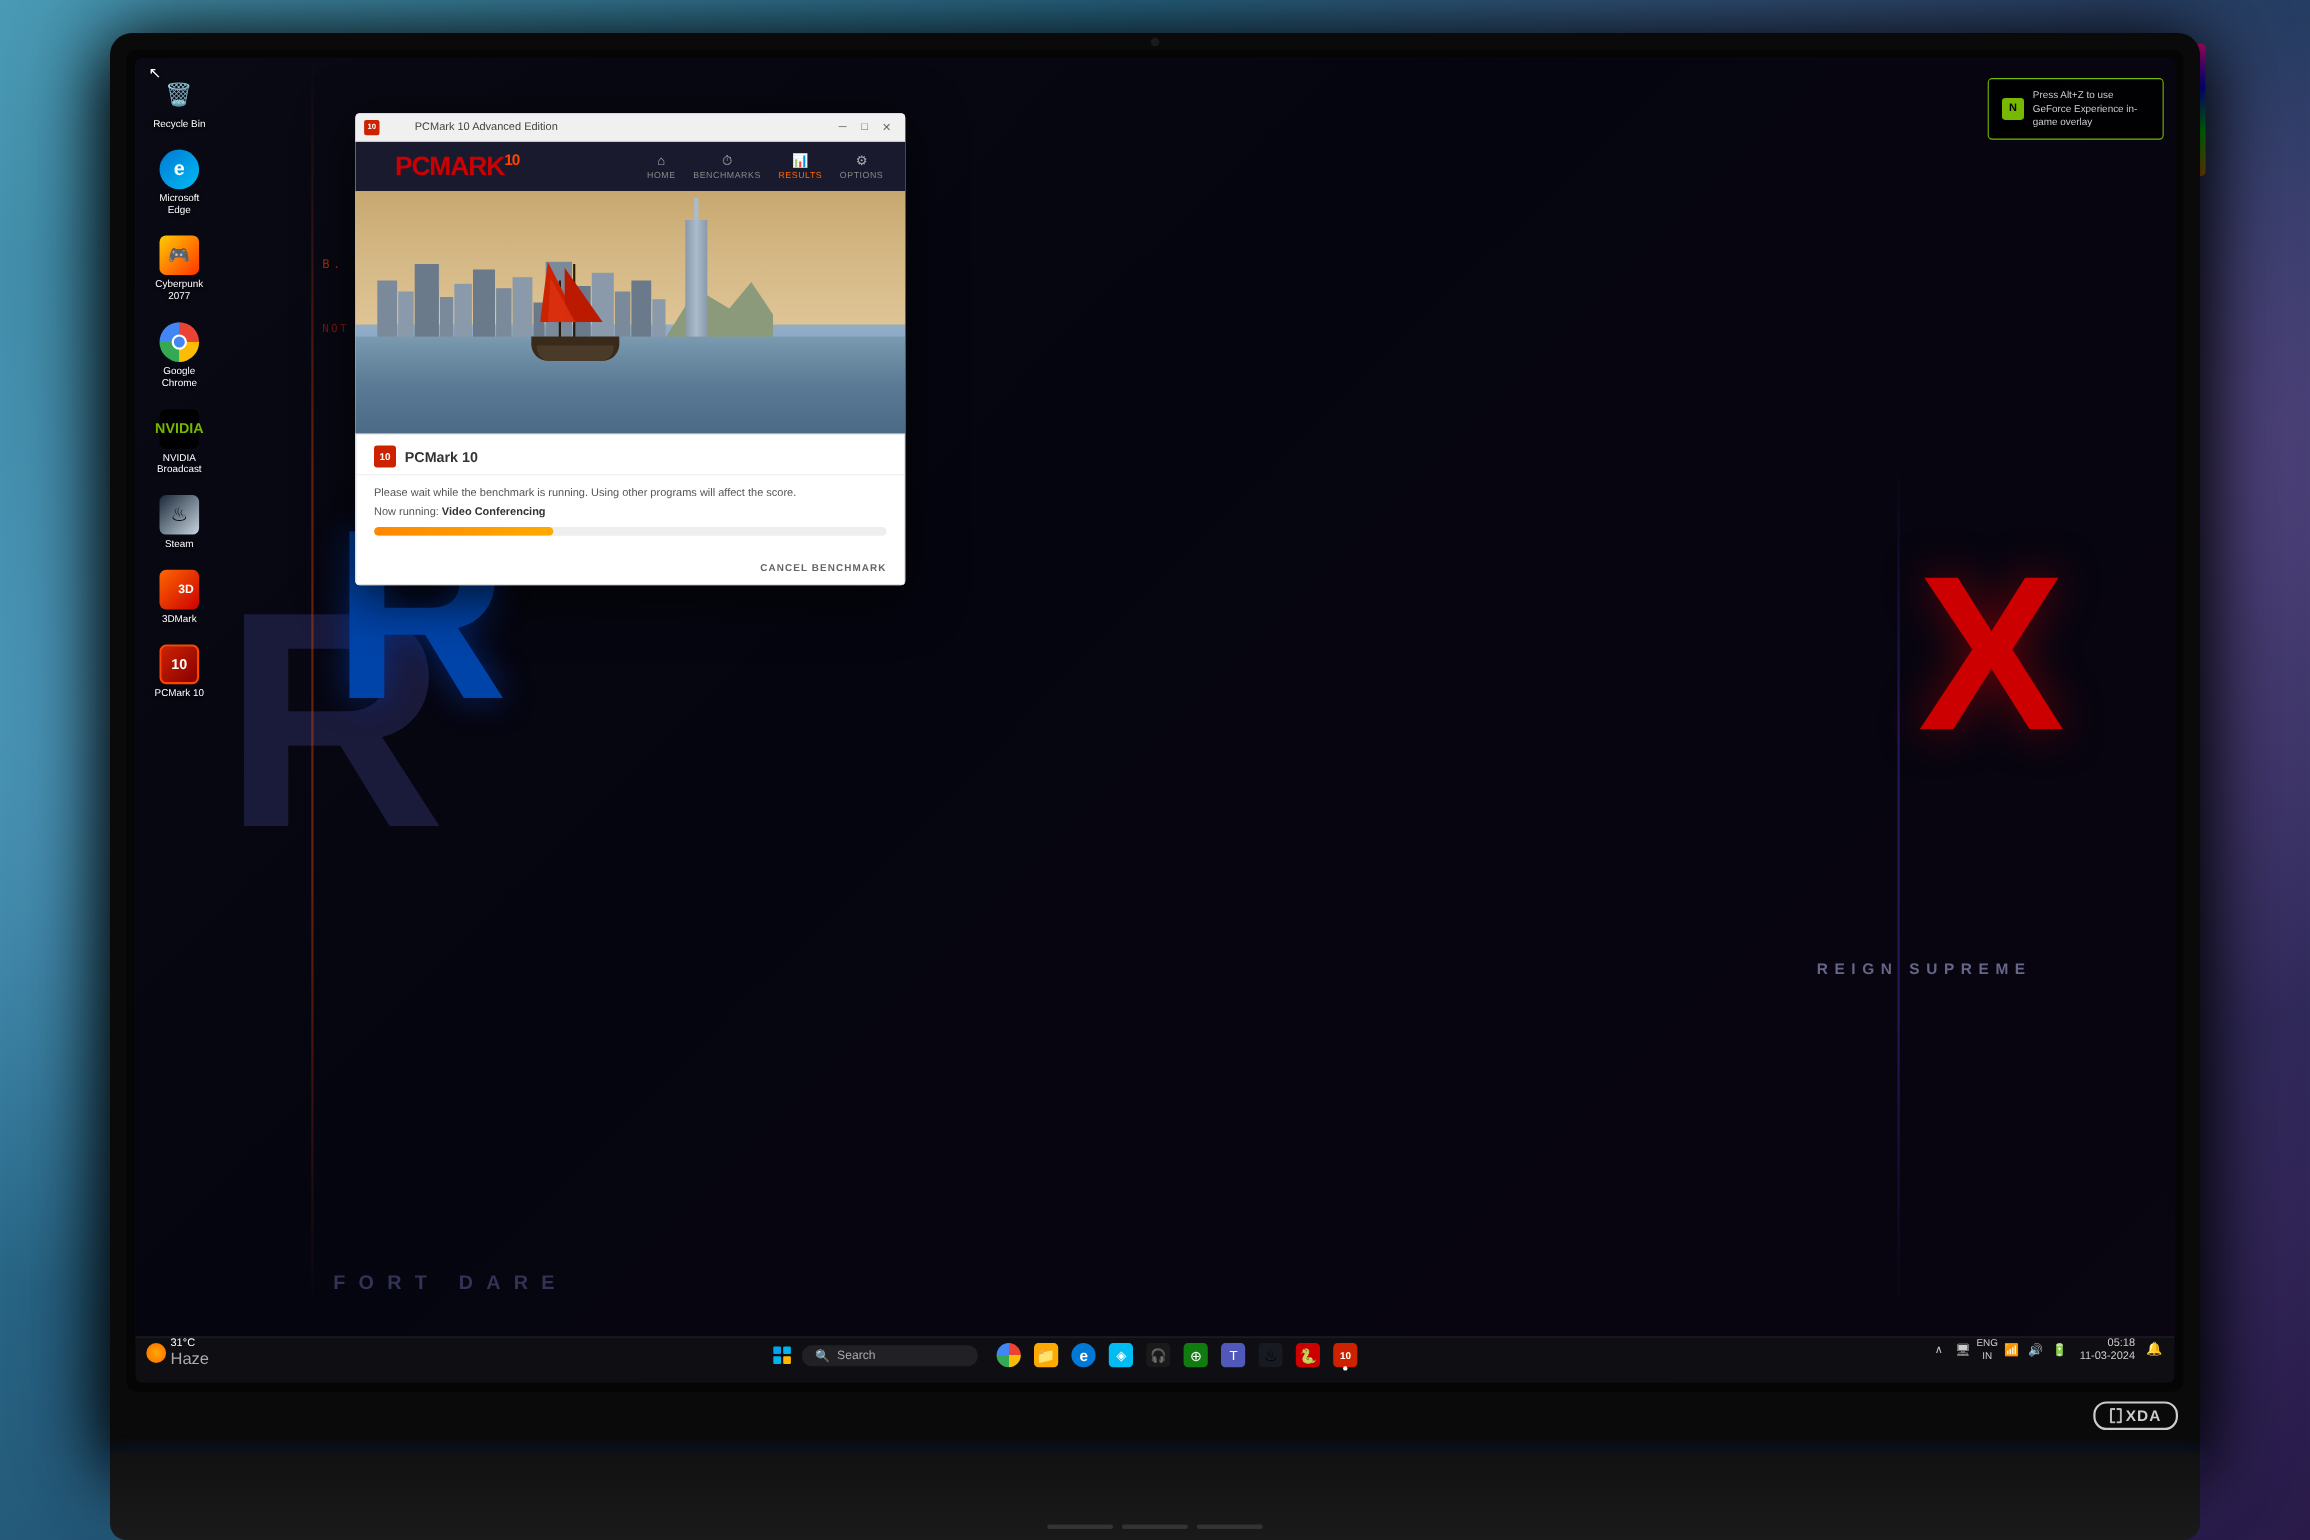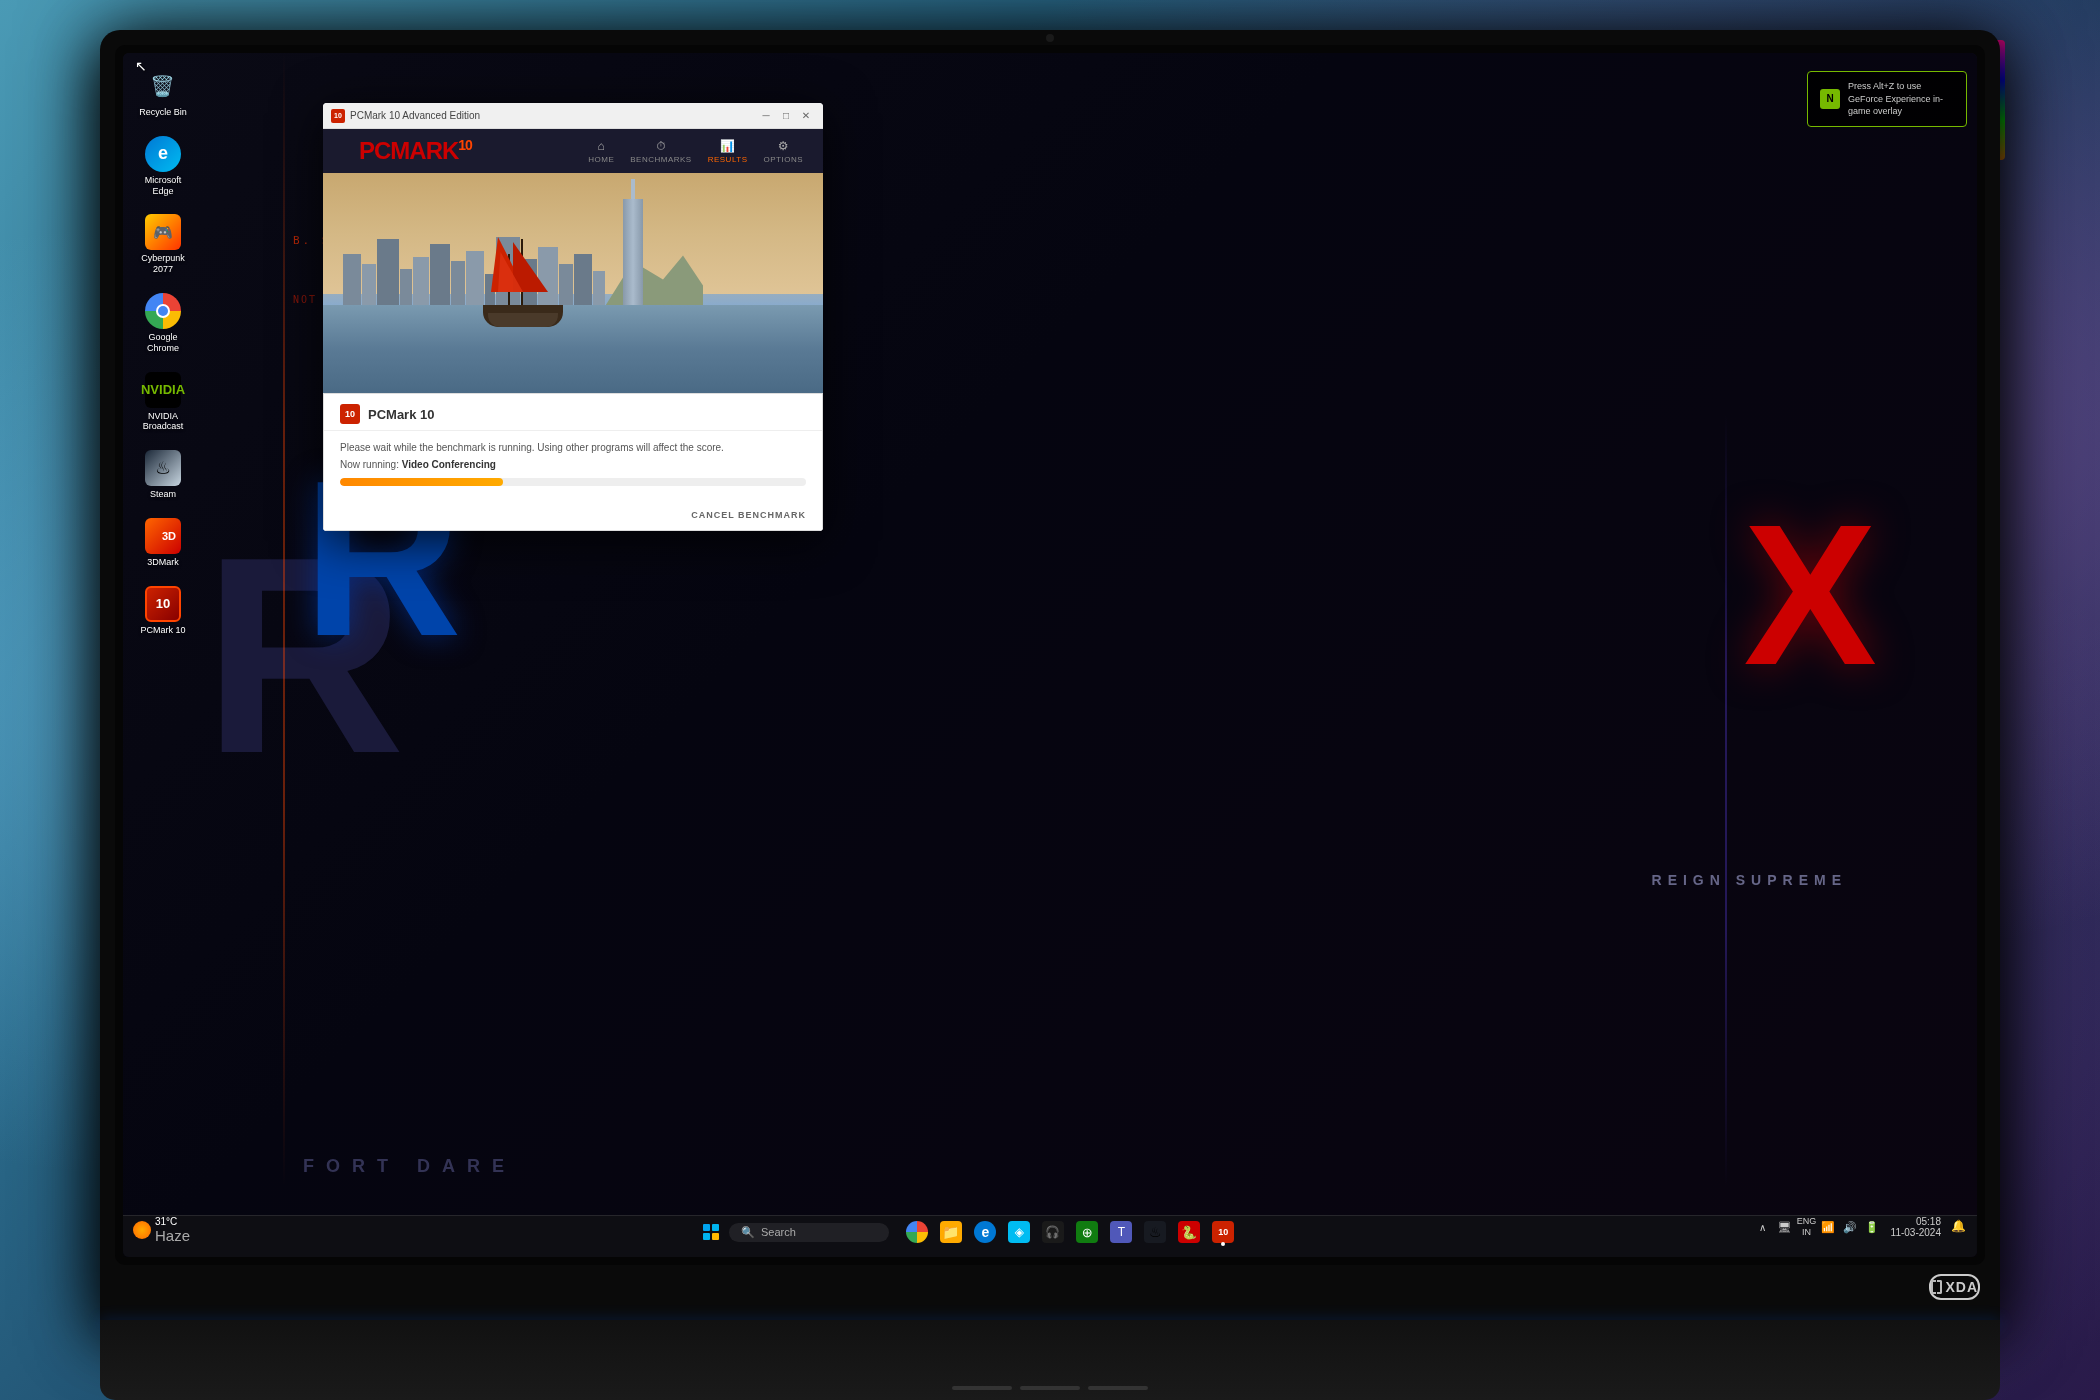--- a/index.html
+++ b/index.html
@@ -457,20 +457,21 @@
 
     .pcmark-title-icon span {
       color: #fff;
       font-size: 7px;
       font-weight: 900;
     }
 
     .window-title-text {
       font-size: 10px;
       color: #444;
+      margin-left: 27px;
     }
 
     .window-controls {
       display: flex;
       gap: 2px;
     }
 
     .win-ctrl {
       width: 18px;
       height: 18px;
@@ -744,21 +745,21 @@
     .xda-watermark {
       position: absolute;
       bottom: 100px;
       right: 120px;
       z-index: 300;
     }
 
     .xda-logo {
       border: 2px solid #ccc;
       border-radius: 12px;
-      padding: 3px 0;
+      padding: 3px 13px;
       display: flex;
       align-items: center;
       gap: 3px;
     }
 
     .xda-text {
       font-size: 14px;
       font-weight: 900;
       color: #ccc;
       letter-spacing: 1px;

